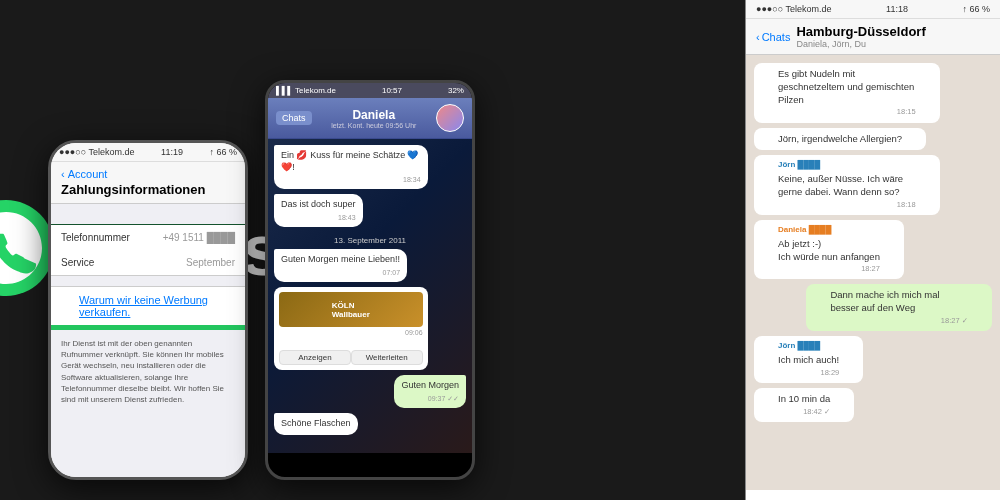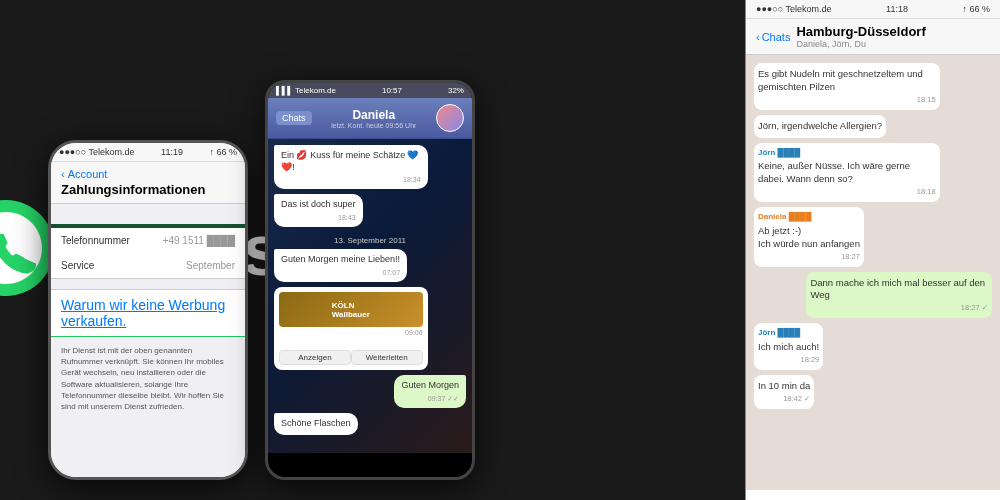--- a/index.html
+++ b/index.html
@@ -79,43 +79,43 @@
       color: #000;
       margin-top: 2px;
     }
     .phone1-body {
       background: #efeff4;
       padding: 10px 0;
       height: calc(100% - 60px);
     }
     .info-row {
       background: #fff;
-      border-top: 4px solid #14532d;
+      border-top: 1px solid #14532d;
       border-bottom: 1px solid #ccc;
       padding: 7px 10px;
       margin-bottom: 0;
       display: flex;
       justify-content: space-between;
       align-items: center;
       font-size: 10px;
     }
     .info-row + .info-row {
       border-top: none;
       margin-top: -1px;
       text-align: center;
     }
     .info-row .label { color: #333; }
     .info-row .value { color: #999; }
     .info-section-gap { height: 10px; }
     .link-text {
       background: #fff;
       border-top: 1px solid #ccc;
-      border-bottom: 1px solid #22c55e;
-      padding: 7px 10px;
-      font-size: 14px;
+      border-bottom: 5px solid #22c55e;
+      padding: 7px 28px;
+      font-size: 11px;
       color: #007aff;
       text-decoration: underline;
     }
     .info-paragraph {
       padding: 8px 10px;
       font-size: 8px;
       color: #555;
       line-height: 1.4;
     }
 
@@ -299,21 +299,21 @@
       height: calc(100% - 65px);
       padding: 8px;
       overflow: hidden;
       display: flex;
       flex-direction: column;
       gap: 5px;
     }
     .p3-msg {
       max-width: 78%;
       border-radius: 8px;
-      padding: 5px 4px;
+      padding: 5px 24px;
       font-size: 9.5px;
       line-height: 1.35;
       position: relative;
     }
     .p3-received {
       background: #fff;
       color: #333;
       align-self: flex-start;
     }
     .p3-sent {

